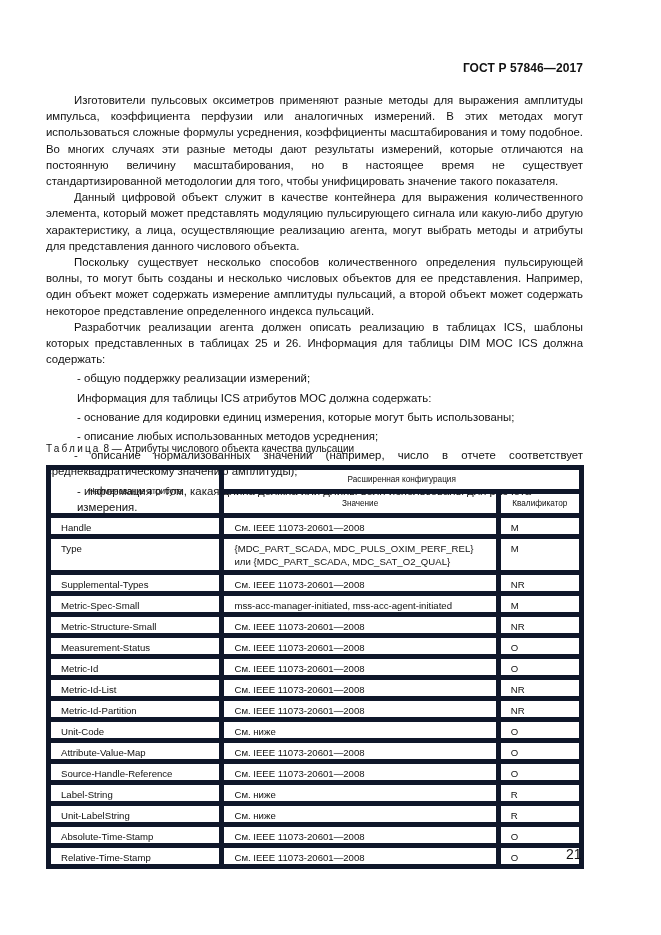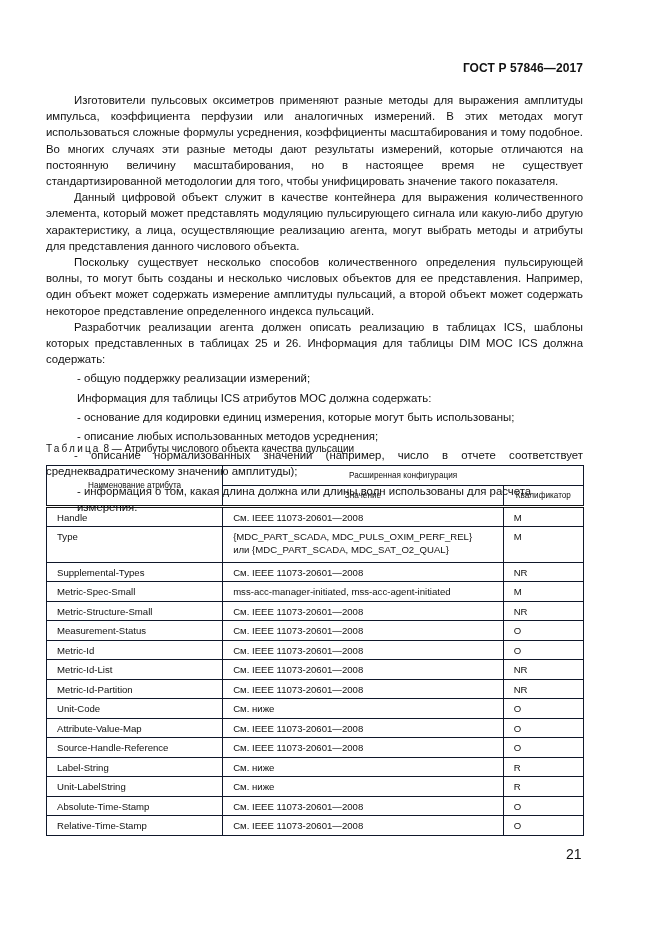--- a/index.html
+++ b/index.html
@@ -7,21 +7,21 @@
          font-family:"Liberation Sans", sans-serif; color:#111; }
   .header-code { position:absolute; top:61px; right:78px; font-weight:bold; font-size:12px; letter-spacing:0.1px; }
   .content { position:absolute; left:46px; top:92px; width:537px; font-size:11.4px; line-height:16.2px; }
   .sec-title { font-weight:bold; padding-left:28px; margin:0; }
   .p { margin:0; text-align:justify; text-indent:28px; }
   .li { margin:3px; padding-left:28px; }
   .li-wrap { margin:0; text-indent:28px; text-align:justify; }
   .tcap { position:absolute; left:46px; top:443px; font-size:10px; }
   .tcap .sp { letter-spacing:2.2px; }
   table.attr { position:absolute; left:46px; top:465px; width:538px; border-collapse:collapse; font-size:9.6px; }
-  table.attr td, table.attr th { border:1px solid #0f172a; padding:0 10px; vertical-align:top; font-weight:normal; }
+  table.attr td, table.attr th { border:5px solid #0f172a; padding:0 10px; vertical-align:top; font-weight:normal; }
   table.attr th { font-size:8.2px; text-align:center; vertical-align:middle; height:19px; }
   table.attr tr.hdr-last th { border-bottom:3px double #111; }
   table.attr td { height:19.5px; line-height:13px; padding-top:3px; box-sizing:border-box; }
   .c1 { width:167px; } .c2 { width:266px; } .c3 { width:66px; }
   .pageno { position:absolute; top:846px; left:566px; font-size:14px; }
 </style>
 </head>
 <body>
 
 <div class="header-code">ГОСТ Р 57846—2017</div>

